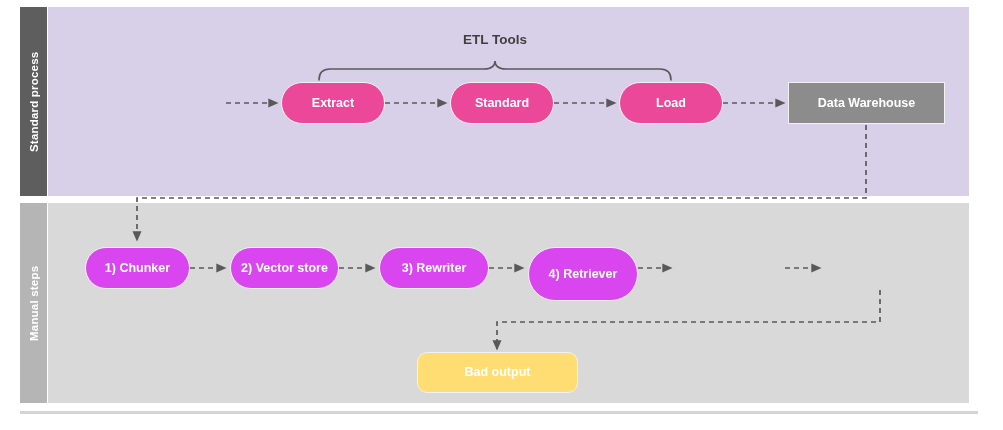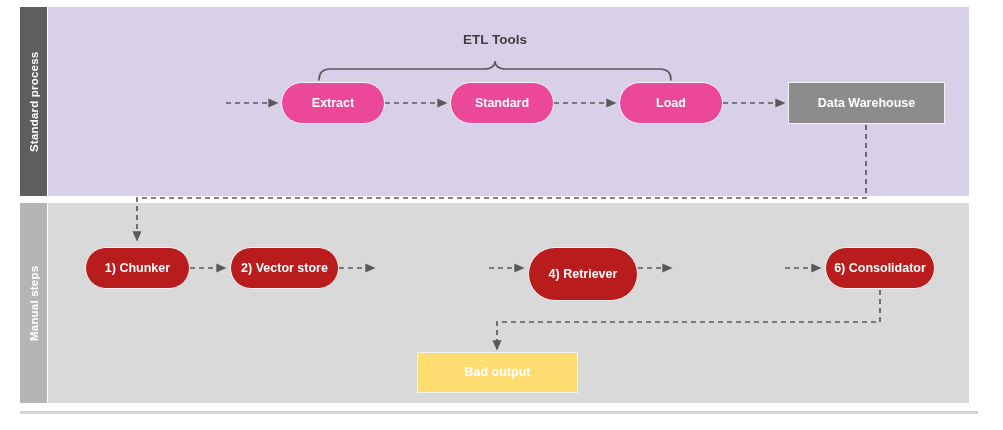--- a/index.html
+++ b/index.html
@@ -71,22 +71,22 @@
     padding: 2px 6px;
   }
   .node.rect {
     border-radius: 0px;
   }
   .node.pill {
     border-radius: 999px;
   }
   .node.gray-dark   { background: #8c8c8c; }
   .node.magenta     { background: #ec4899; }
-  .node.gray-mid    { background: #b91c1c; }
-  .node.yellow      { background: #ffdd72; }
+  .node.gray-mid    { background: #d946ef; }
+  .node.yellow      { background: #ffdd72; border-radius: 10px; }
 
   
   #wires {
     position: absolute;
     left: 0; top: 0;
     width: 1003px; height: 430px;
     pointer-events: none;
   }
 
   
@@ -172,29 +172,29 @@
   </div>
 
   <div class="node pill gray-mid" style="left:85px; top:247px; width:105px; height:42px;">
     <span>1) Chunker</span>
   </div>
 
   <div class="node pill gray-mid" style="left:230px; top:247px; width:109px; height:42px;">
     <span>2) Vector store</span>
   </div>
 
+  <div class="node pill gray-mid" style="left:379px; top:247px; width:110px; height:42px;">
+    <span>3) Rewriter</span>
+  </div>
 
   <div class="node pill gray-mid" style="left:528px; top:247px; width:110px; height:54px;">
     <span>4) Retriever</span>
   </div>
 
 
-  <div class="node pill gray-mid" style="left:825px; top:247px; width:110px; height:42px;">
-    <span>6) Consolidator</span>
-  </div>
 
   <div class="node rect yellow" style="left:417px; top:352px; width:161px; height:41px;">
     <span>Bad output</span>
   </div>
 
   <div id="bottom-divider"></div>
 
 </div>
 
 </body></html>

